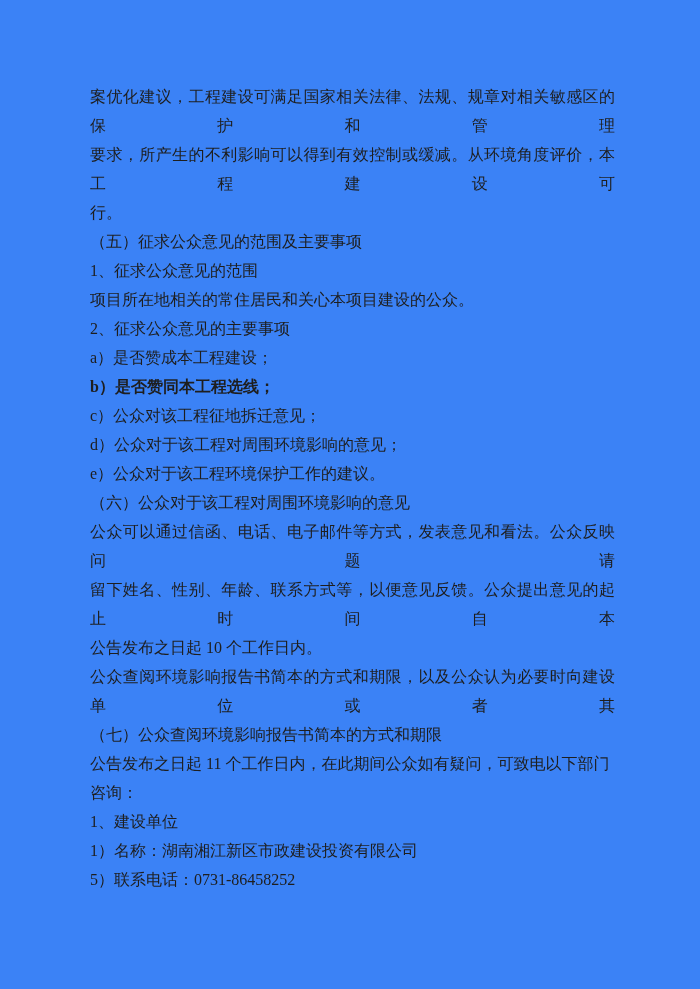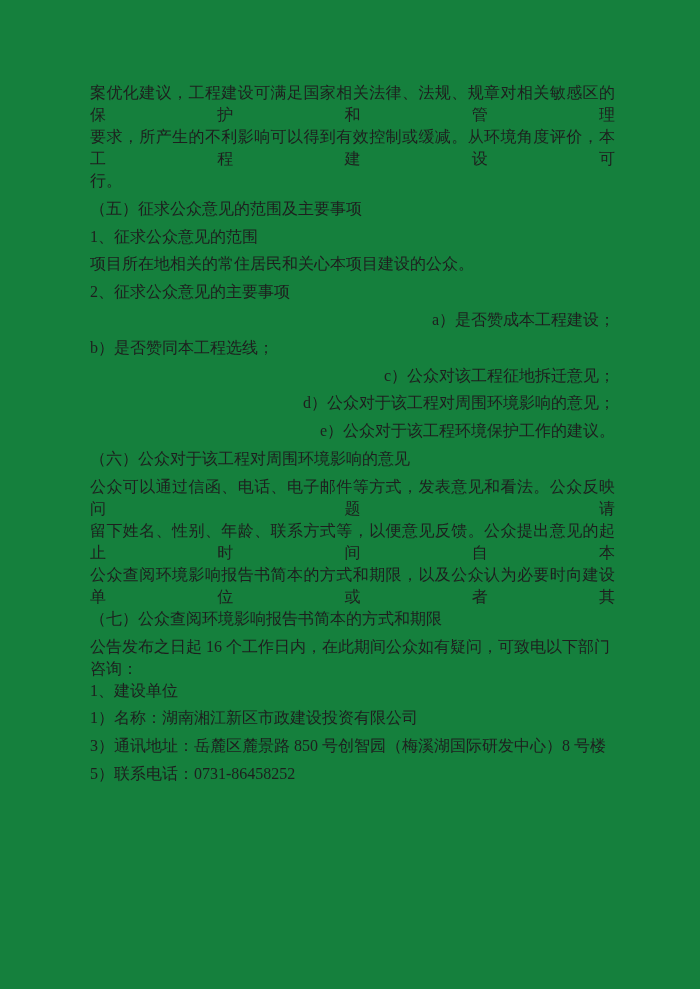--- a/index.html
+++ b/index.html
@@ -5,38 +5,38 @@
   html, body {
     margin: 0;
     padding: 0;
     background: #ffffff;
   }
   .page {
     position: relative;
     width: 700px;
     height: 989px;
     box-sizing: border-box;
-    background: #15803d;
+    background: #3b82f6;
     color: #1e1e1e;
     font-family: "Liberation Serif", "DejaVu Serif", serif;
     font-size: 16px;
-    line-height: 22px;
+    line-height: 29px;
     padding: 82px 85px 0 90px;
     overflow: hidden;
   }
   .doc-body { width: 525px; }
   p.line {
     margin: 0;
     padding: 0;
     min-height: 27.8px;
   }
   
   .ind-head   { padding-left: 33px; }  
-  .ind-list   { padding-left: 37px; text-align: right; }  
-  .ind-list-b { padding-left: 30px; }  
+  .ind-list   { padding-left: 37px; }  
+  .ind-list-b { padding-left: 30px; font-weight: bold; }  
   .ind-sub    { padding-left: 52px; }  
   
   .fill {
     text-align: justify;
     text-align-last: justify;
   }
 </style>
 </head>
 <body>
 
@@ -50,21 +50,21 @@
       <p class="line ">项目所在地相关的常住居民和关心本项目建设的公众。</p>
       <p class="line ">2、征求公众意见的主要事项</p>
       <p class="line ind-list">a）是否赞成本工程建设；</p>
       <p class="line ind-list-b">b）是否赞同本工程选线；</p>
       <p class="line ind-list">c）公众对该工程征地拆迁意见；</p>
       <p class="line ind-list">d）公众对于该工程对周围环境影响的意见；</p>
       <p class="line ind-list">e）公众对于该工程环境保护工作的建议。</p>
       <p class="line ind-head">（六）公众对于该工程对周围环境影响的意见</p>
       <p class="line ind-head fill">公众可以通过信函、电话、电子邮件等方式，发表意见和看法。公众反映问题请</p>
       <p class="line  fill">留下姓名、性别、年龄、联系方式等，以便意见反馈。公众提出意见的起止时间自本</p>
+      <p class="line ">公告发布之日起 10 个工作日内。</p>
       <p class="line  fill">公众查阅环境影响报告书简本的方式和期限，以及公众认为必要时向建设单位或者其</p>
       <p class="line ind-head">（七）公众查阅环境影响报告书简本的方式和期限</p>
-      <p class="line ">公告发布之日起 16 个工作日内，在此期间公众如有疑问，可致电以下部门咨询：</p>
+      <p class="line ">公告发布之日起 11 个工作日内，在此期间公众如有疑问，可致电以下部门咨询：</p>
       <p class="line ">1、建设单位</p>
       <p class="line ind-sub">1）名称：湖南湘江新区市政建设投资有限公司</p>
-      <p class="line ind-sub">3）通讯地址：岳麓区麓景路 850 号创智园（梅溪湖国际研发中心）8 号楼</p>
       <p class="line ind-sub">5）联系电话：0731-86458252</p>
     </div>
 </div>
 
 </body></html>

